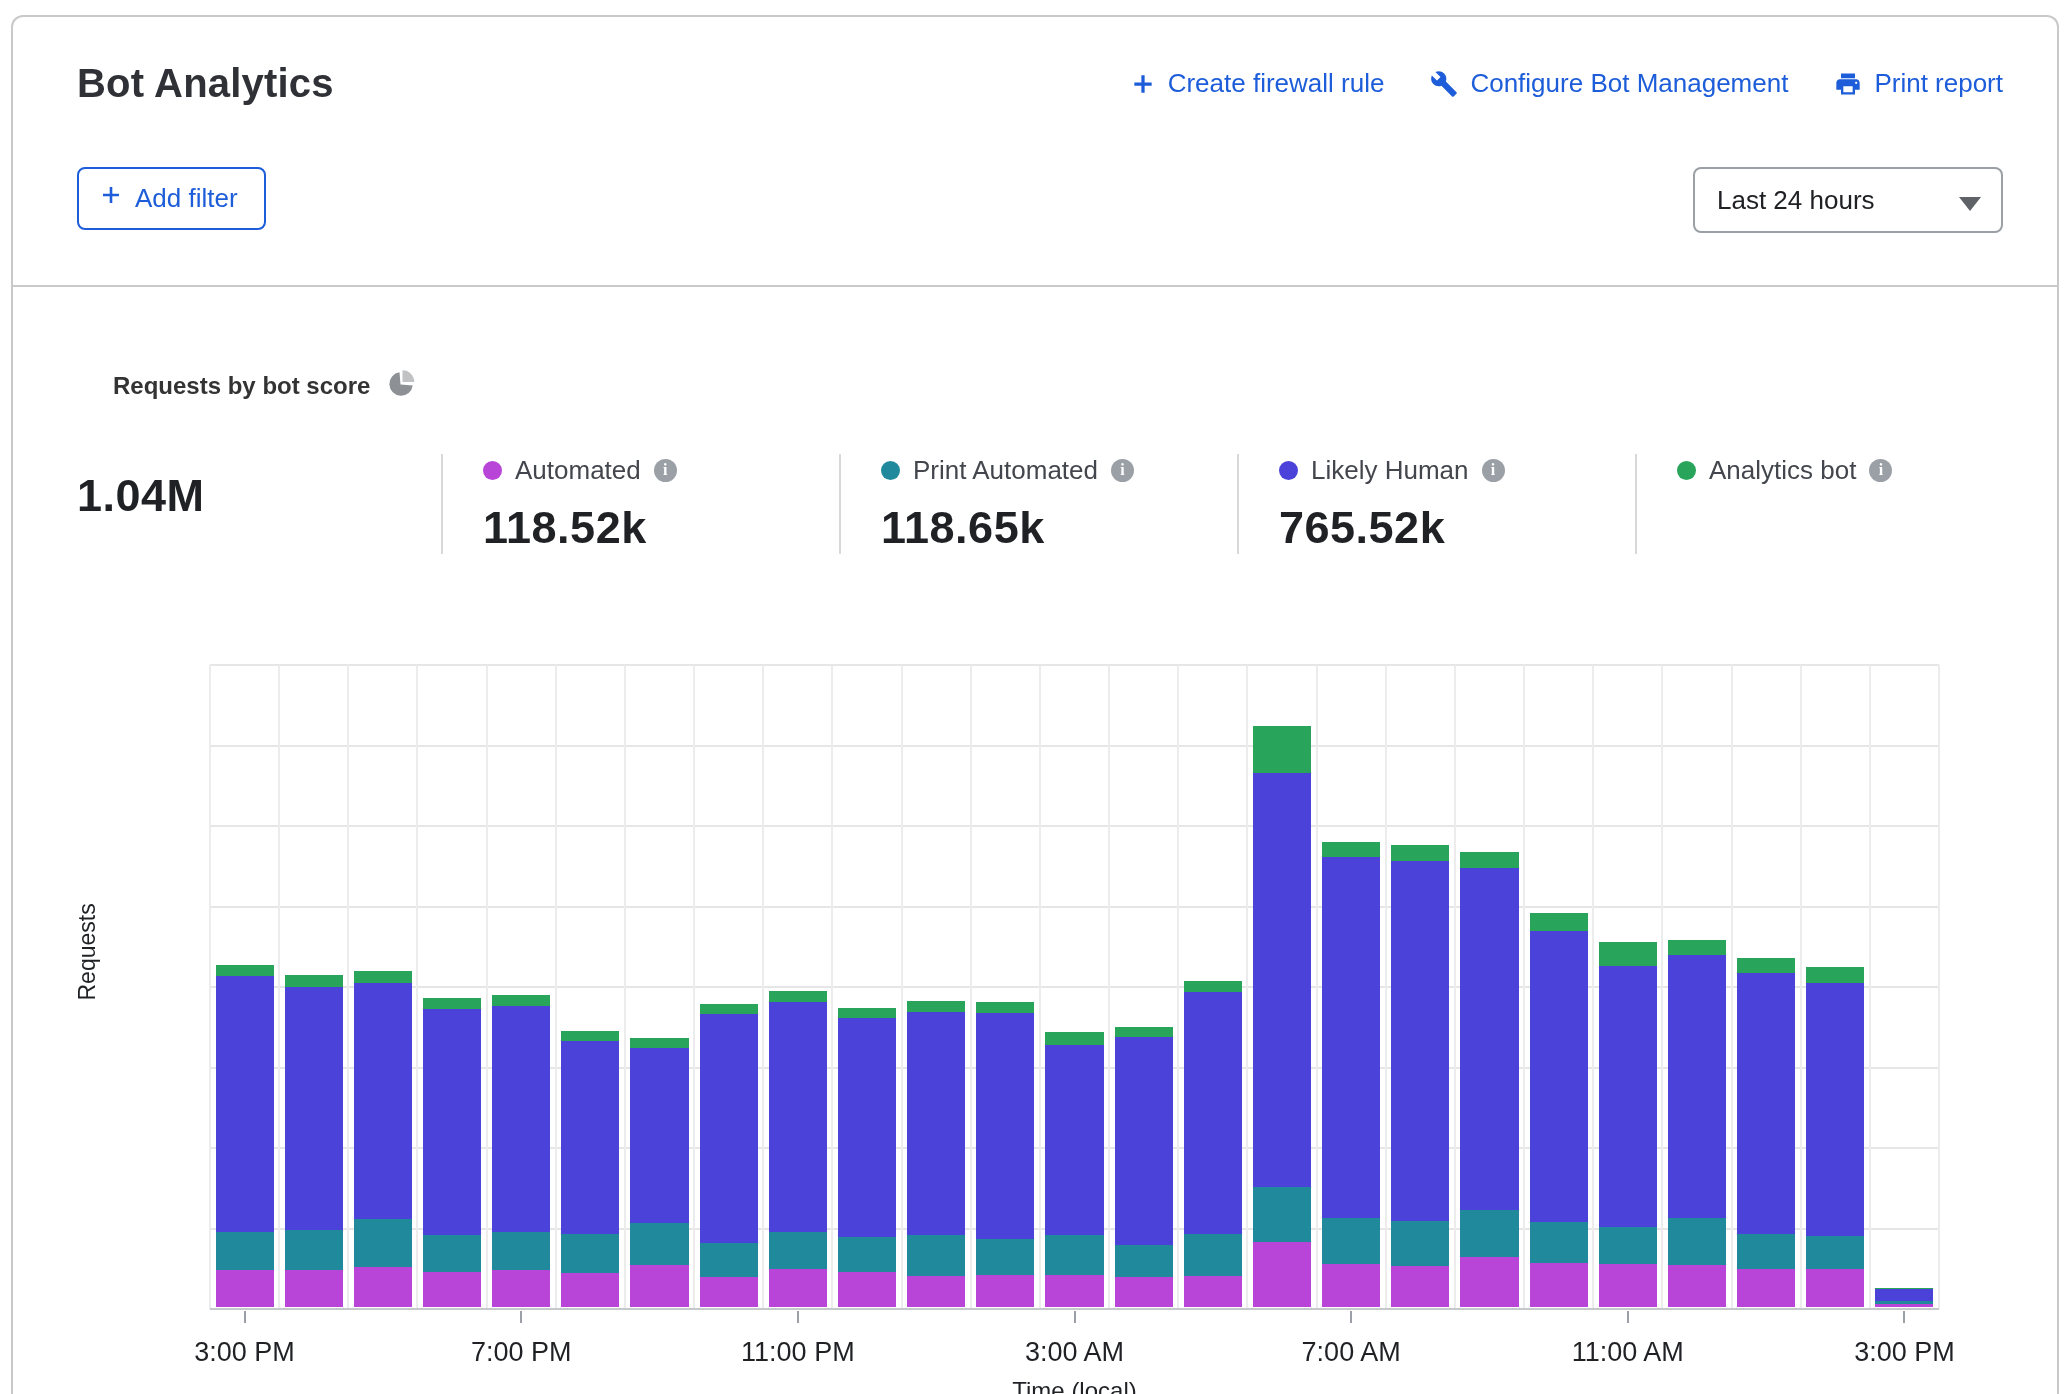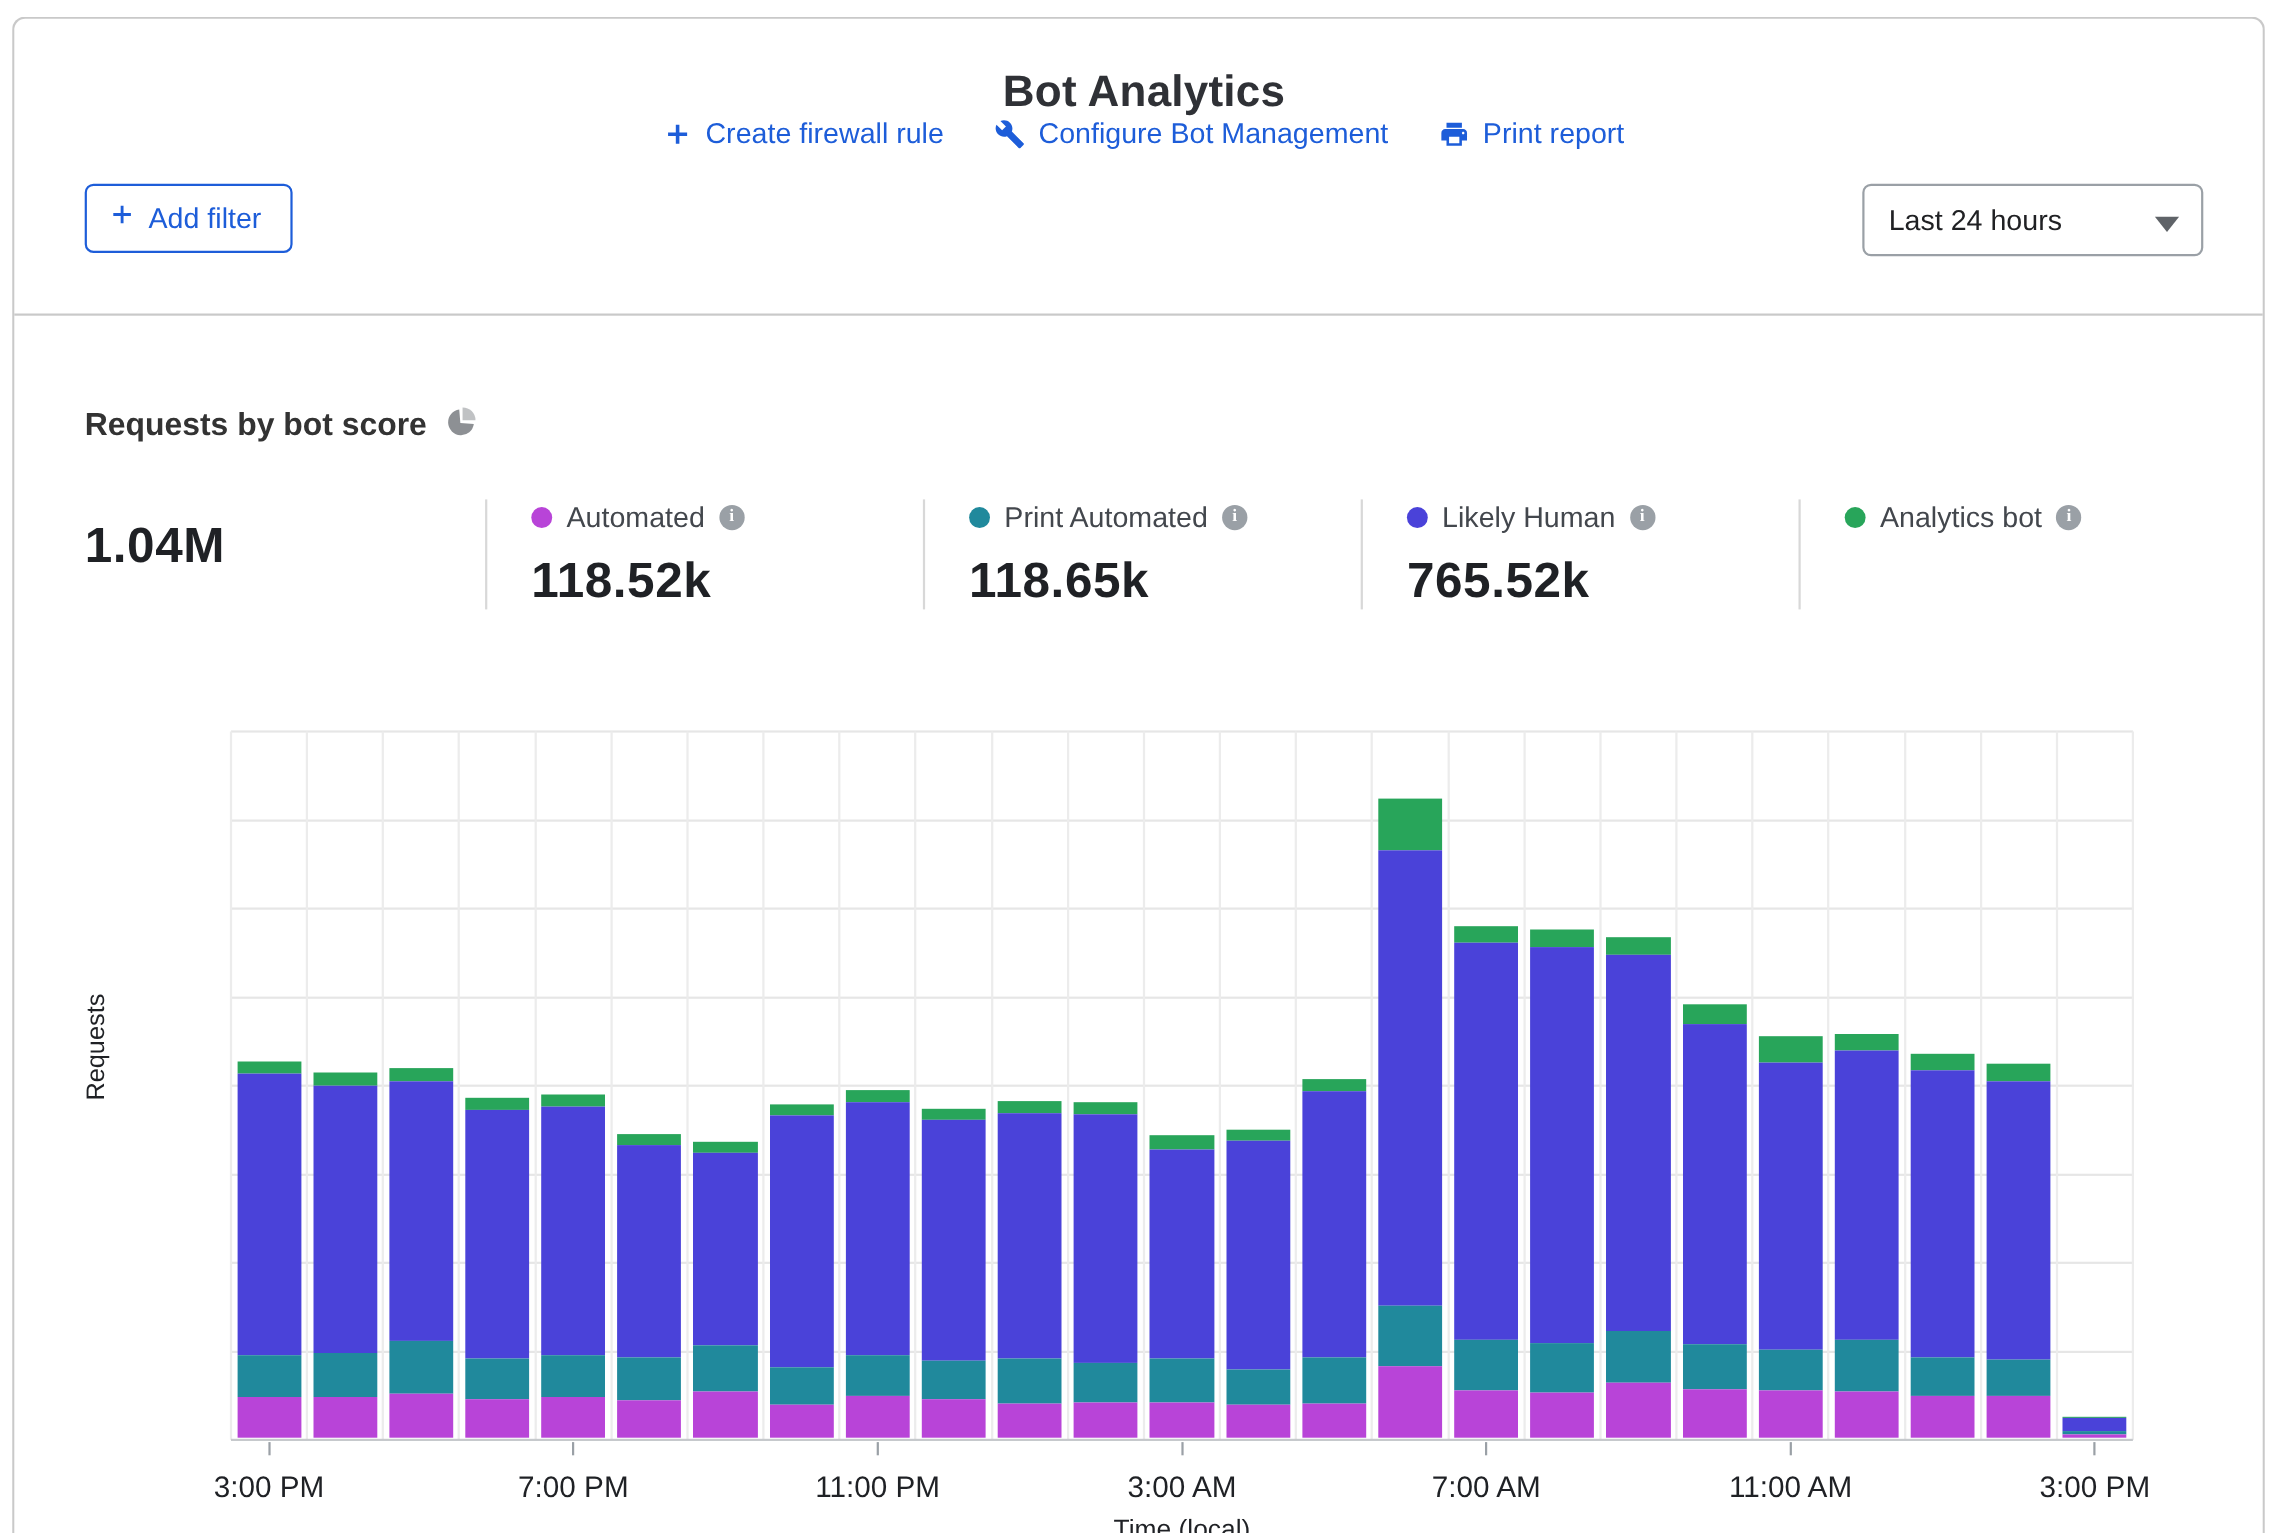--- a/index.html
+++ b/index.html
@@ -6,21 +6,21 @@
   html,body { width:2070px; height:1394px; background:#fff; overflow:hidden;
     font-family:"Liberation Sans", sans-serif; color:#202124; }
   .page { position:relative; width:2070px; height:1394px; }
 
   .card { position:absolute; left:11px; top:15px; width:2048px; height:1500px;
     background:#fff; border:2px solid #c9c9c9; border-bottom:none;
     border-radius:12px 12px 0 0; }
 
   
   .header-row { position:absolute; left:0; top:44px; width:100%; padding:0 54px 0 64px;
-    display:flex; align-items:center; justify-content:space-between;flex-direction:column; }
+    display:flex; align-items:center; justify-content:space-between; }
   .page-title { font-size:40px; font-weight:700; color:#2f3136; letter-spacing:.2px; }
   .actions { display:flex; align-items:center; gap:46px; }
   .action-link { display:flex; align-items:center; gap:12px; color:#1d5dd9;
     font-size:26px; cursor:pointer; text-decoration:none; }
   .action-link svg { display:block; }
 
   .filter-row { position:absolute; left:0; top:150px; width:100%; padding:0 54px 0 64px;
     display:flex; align-items:flex-start; justify-content:space-between; }
   .add-filter-btn { display:inline-flex; align-items:center; gap:12px;
     border:2px solid #1d5dd9; border-radius:8px; background:#fff; color:#1d5dd9;
@@ -29,21 +29,21 @@
     border-radius:8px; background:#fff; display:flex; align-items:center;
     padding:0 56px 0 22px; font-size:26px; color:#202124; cursor:pointer; }
   .caret { position:absolute; right:20px; top:28px; width:0; height:0;
     border-left:11px solid transparent; border-right:11px solid transparent;
     border-top:14px solid #5f6368; }
 
   .card-divider { position:absolute; left:0; top:268px; width:100%; height:2px; background:#c9c9c9; }
 
   
   .section-title-row { position:absolute; left:64px; top:352px; display:flex; align-items:center; gap:16px; }
-  .section-title { font-size:29px; font-weight:700; color:#333; }
+  .section-title { font-size:24px; font-weight:700; color:#333;margin-left:36px; }
 
   
   .stats-row { position:absolute; left:0; top:437px; width:100%; display:flex; }
   .stat { padding-left:40px; width:398px; }
   .stat:first-child { width:428px; padding-left:64px; border-left:none; }
   .stat + .stat { border-left:2px solid #d8d8d8; }
   .stat-label-row { display:flex; align-items:center; gap:13px; height:32px; }
   .stat-label { font-size:26px; color:#43474d; }
   .dot { width:19px; height:19px; border-radius:50%; flex:0 0 auto; }
   .info-icon { width:23px; height:23px; border-radius:50%; background:#9aa0a6; color:#fff;

